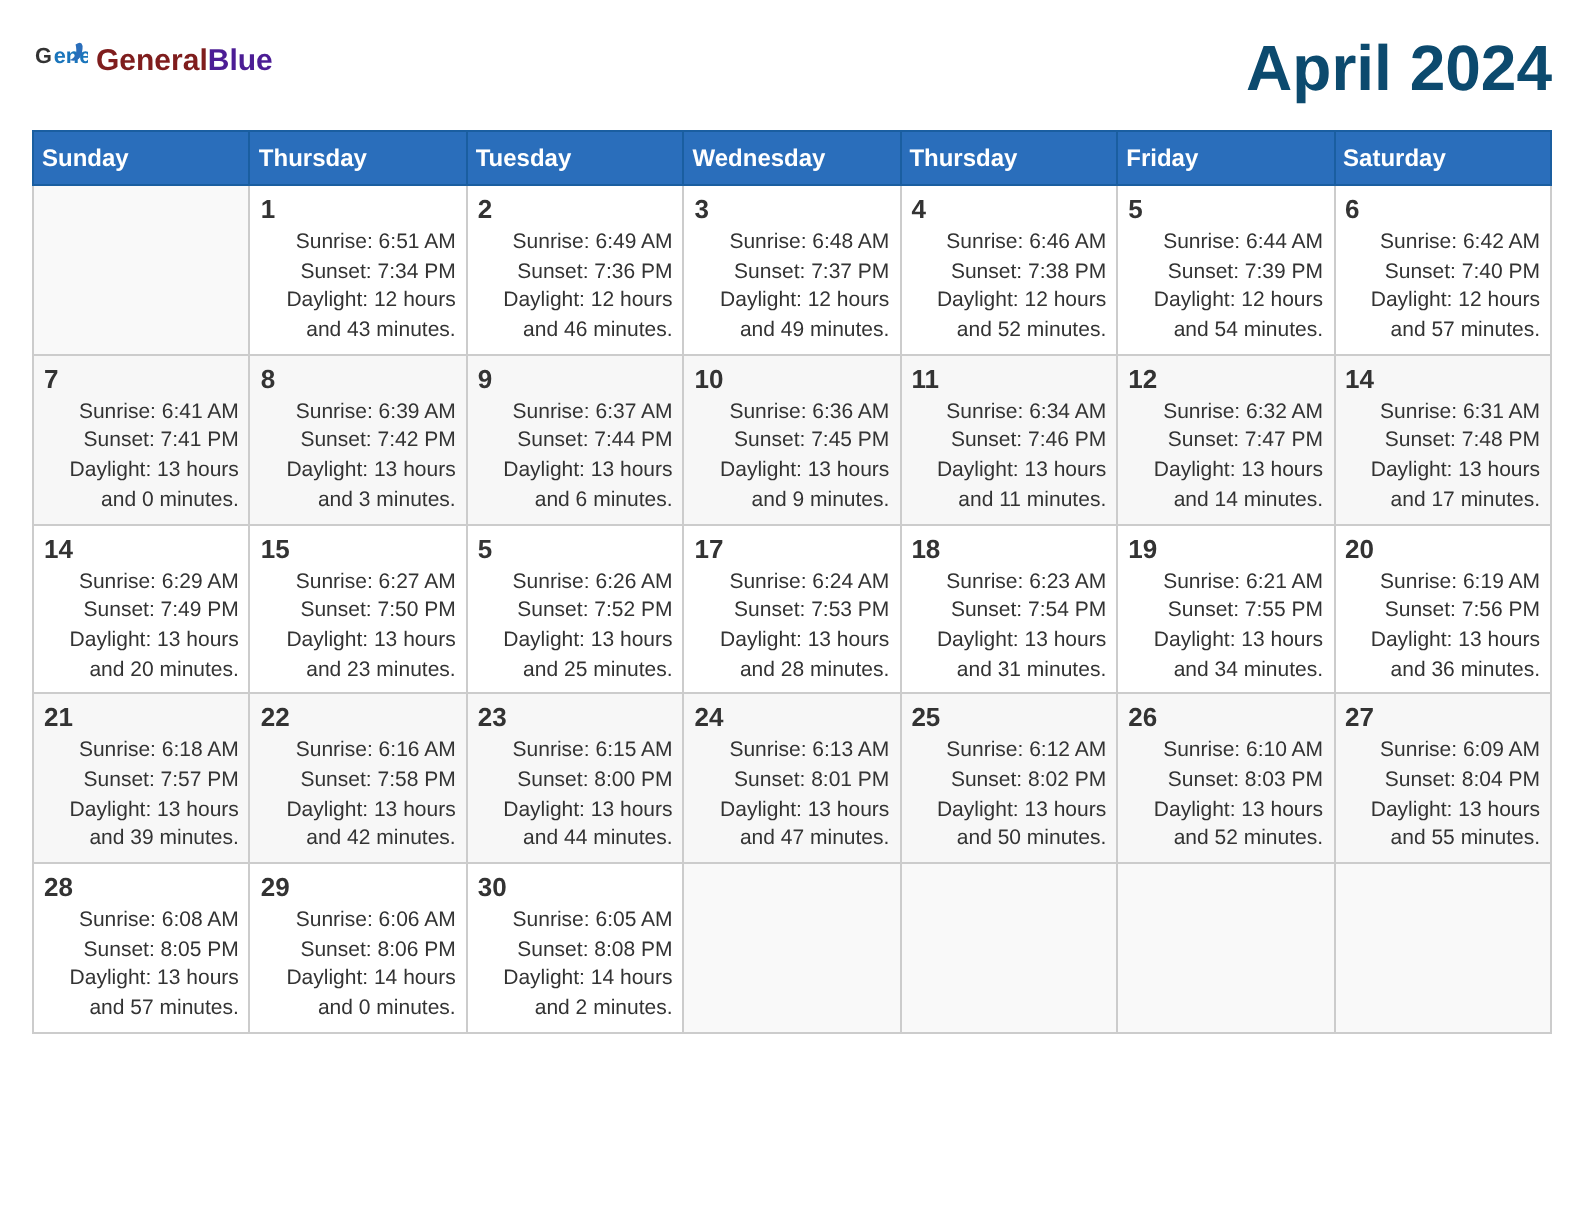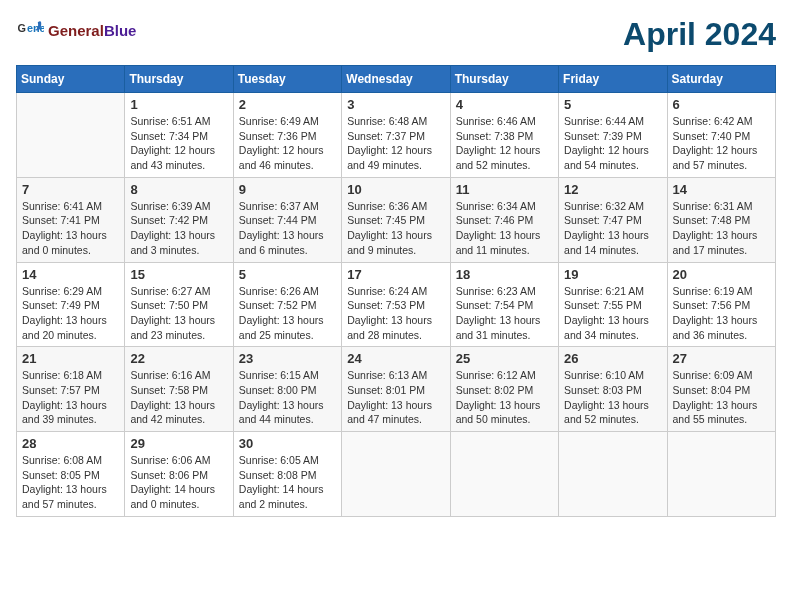--- a/index.html
+++ b/index.html
@@ -63,20 +63,21 @@
       font-weight: bold;
       font-size: 13px;
       color: #333;
       display: block;
       margin-bottom: 2px;
     }
     tbody tr td .day-info {
       font-size: 10.5px;
       color: #333;
       line-height: 1.4;
+      text-align: right;
     }
     tbody tr.week-row:nth-child(odd) td {
       background: #fff;
     }
     tbody tr.week-row:nth-child(even) td {
       background: #f7f7f7;
     }
     .empty-cell { background: #f9f9f9 !important; }
   </style>
 </head>

